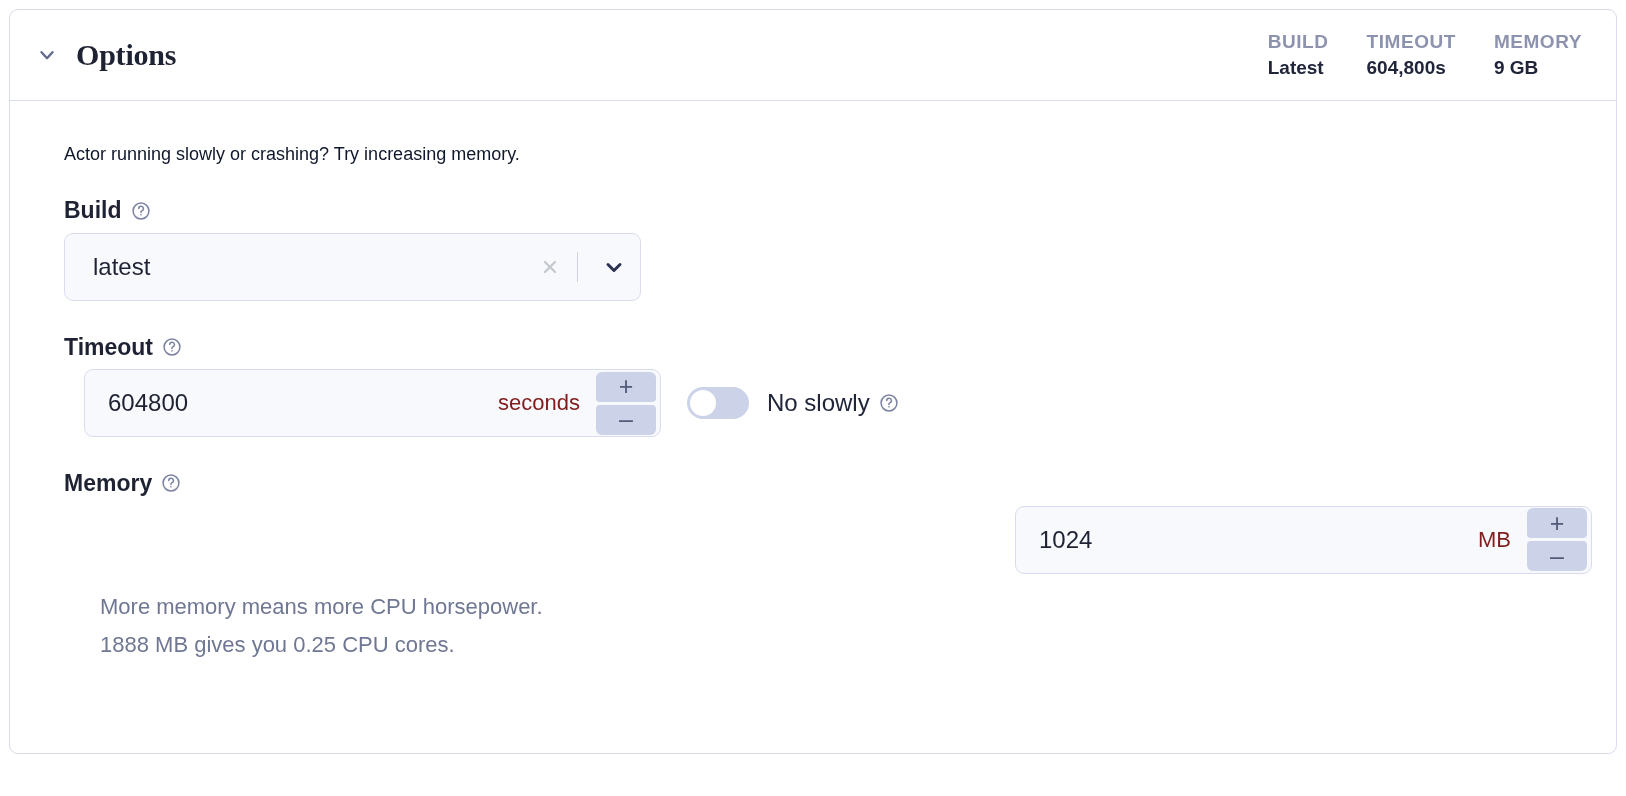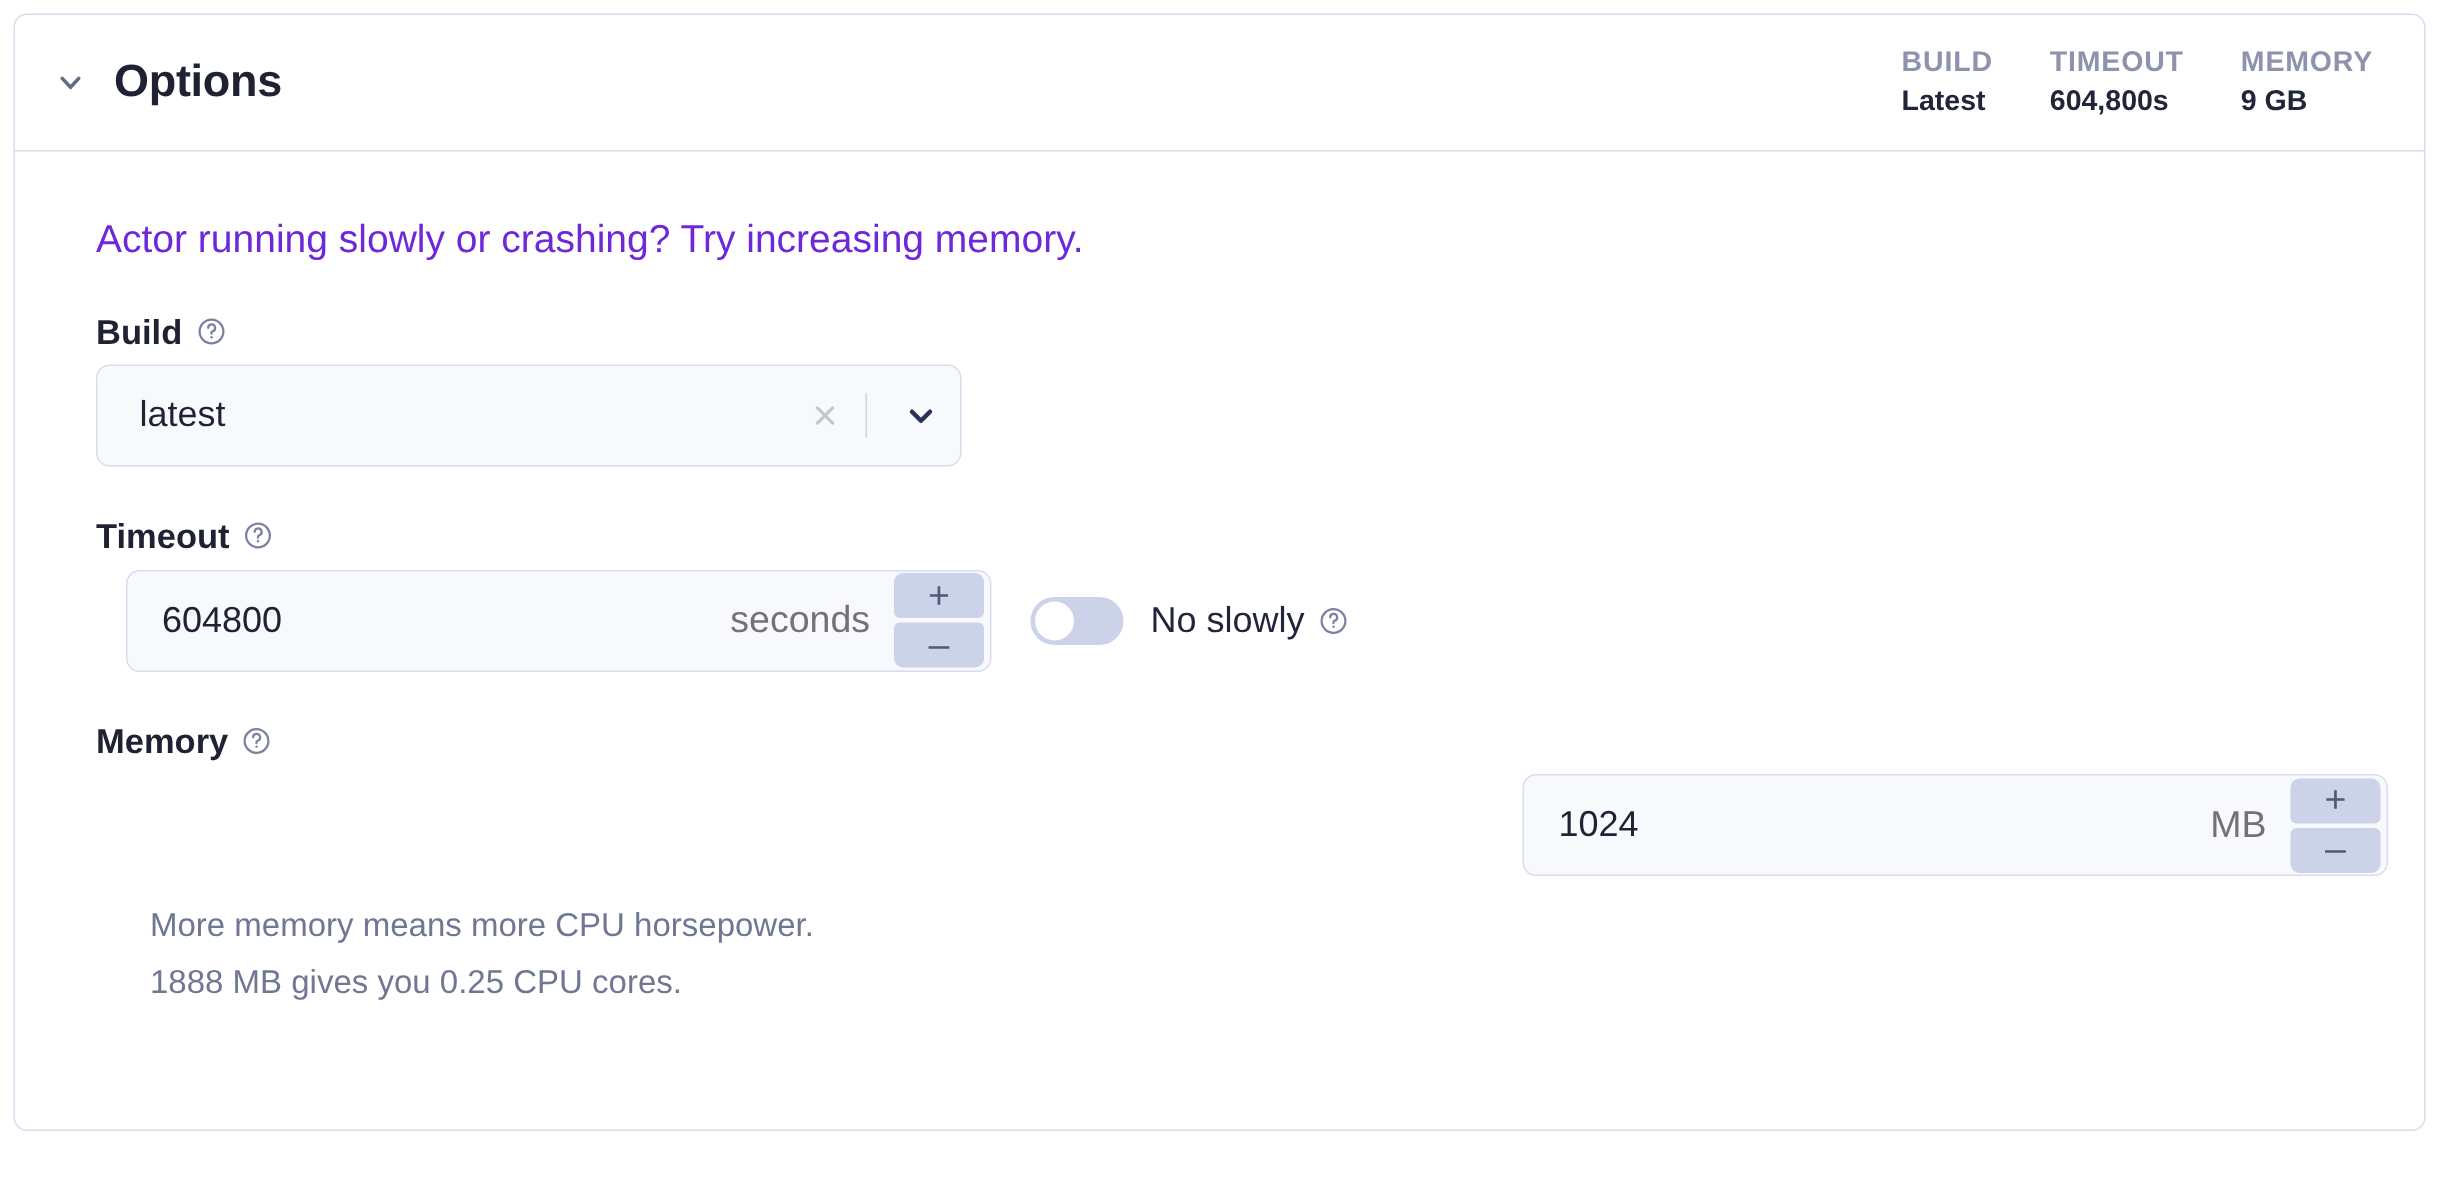--- a/index.html
+++ b/index.html
@@ -32,20 +32,21 @@
     display: flex;
     align-items: center;
     justify-content: space-between;
     padding: 0 26px 0 24px;
   }
 
   .header-left {
     display: flex;
     align-items: center;
     gap: 16px;
+    font-family: Liberation Serif, serif;
   }
 
   .chevron-toggle {
     width: 26px;
     height: 26px;
     display: flex;
     align-items: center;
     justify-content: center;
     cursor: pointer;
   }
@@ -84,22 +85,22 @@
     line-height: 1.35;
     white-space: nowrap;
   }
 
   
   .card-body {
     padding: 42px 24px 0 54px;
   }
 
   .intro-text {
-    font-size: 26px;
-    color: #6d28d9;
+    font-size: 18px;
+    color: #0f172a;
     line-height: 1.3;
     margin-bottom: 31px;
   }
 
   .field-label {
     display: flex;
     align-items: center;
     gap: 9px;
     margin-bottom: 9px;
   }
@@ -202,22 +203,22 @@
     font-size: 24px;
     color: #1e2232;
     line-height: 1;
     border: none;
     outline: none;
     background: transparent;
     font-family: "Liberation Sans", sans-serif;
   }
 
   .number-unit {
-    font-size: 25px;
-    color: #737373;
+    font-size: 22px;
+    color: #7f1d1d;
     padding-right: 16px;
     line-height: 1;
     white-space: nowrap;
   }
 
   .stepper {
     display: flex;
     flex-direction: column;
     gap: 3px;
     padding-right: 4px;

